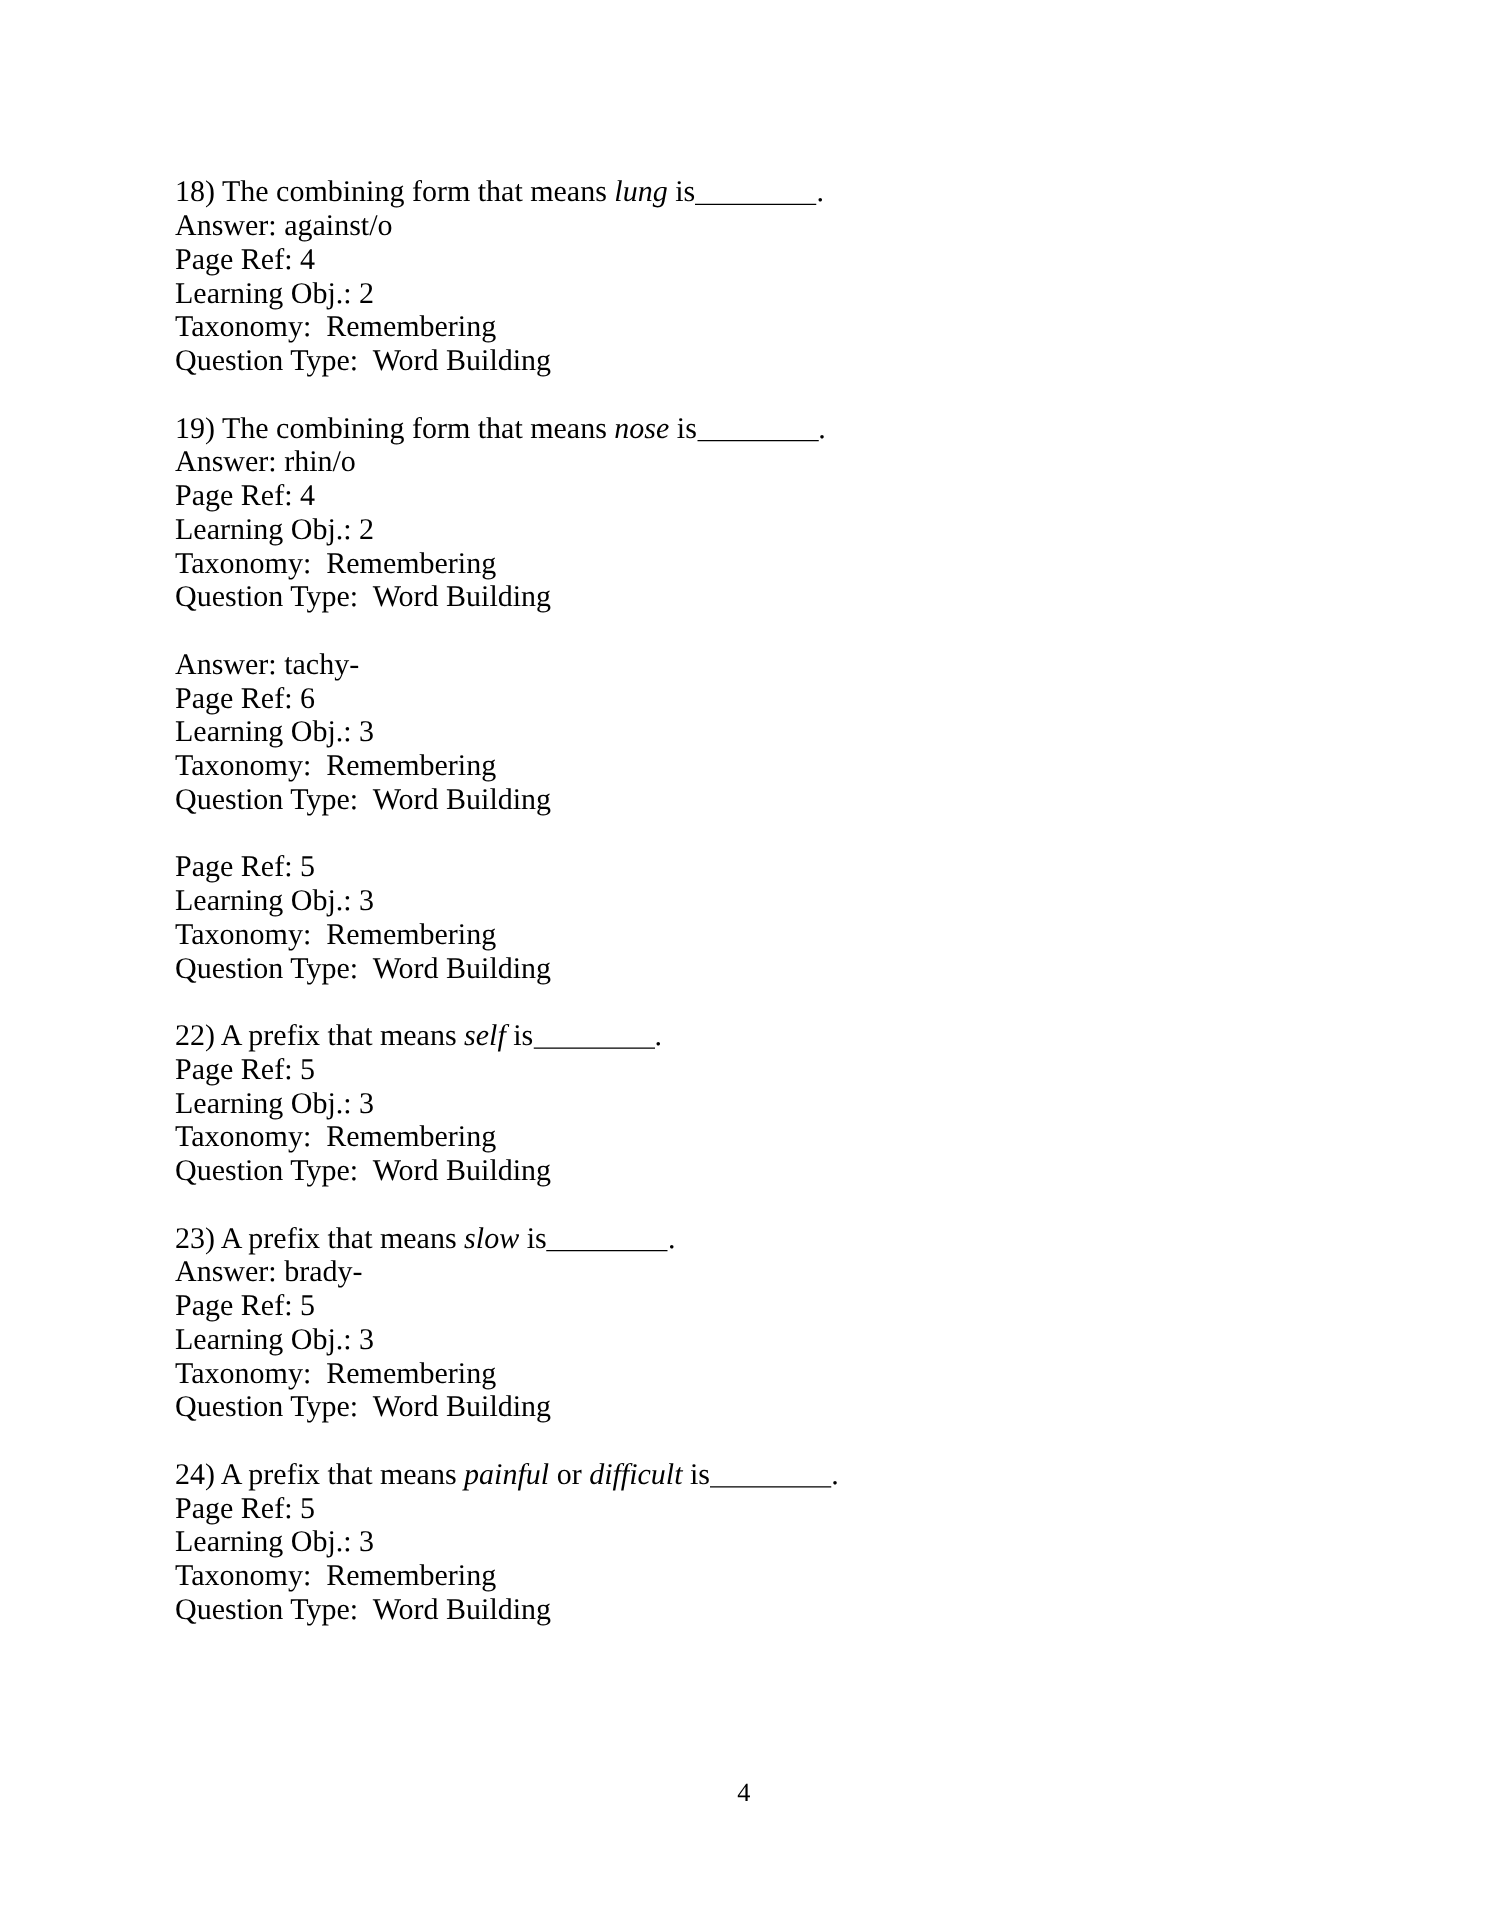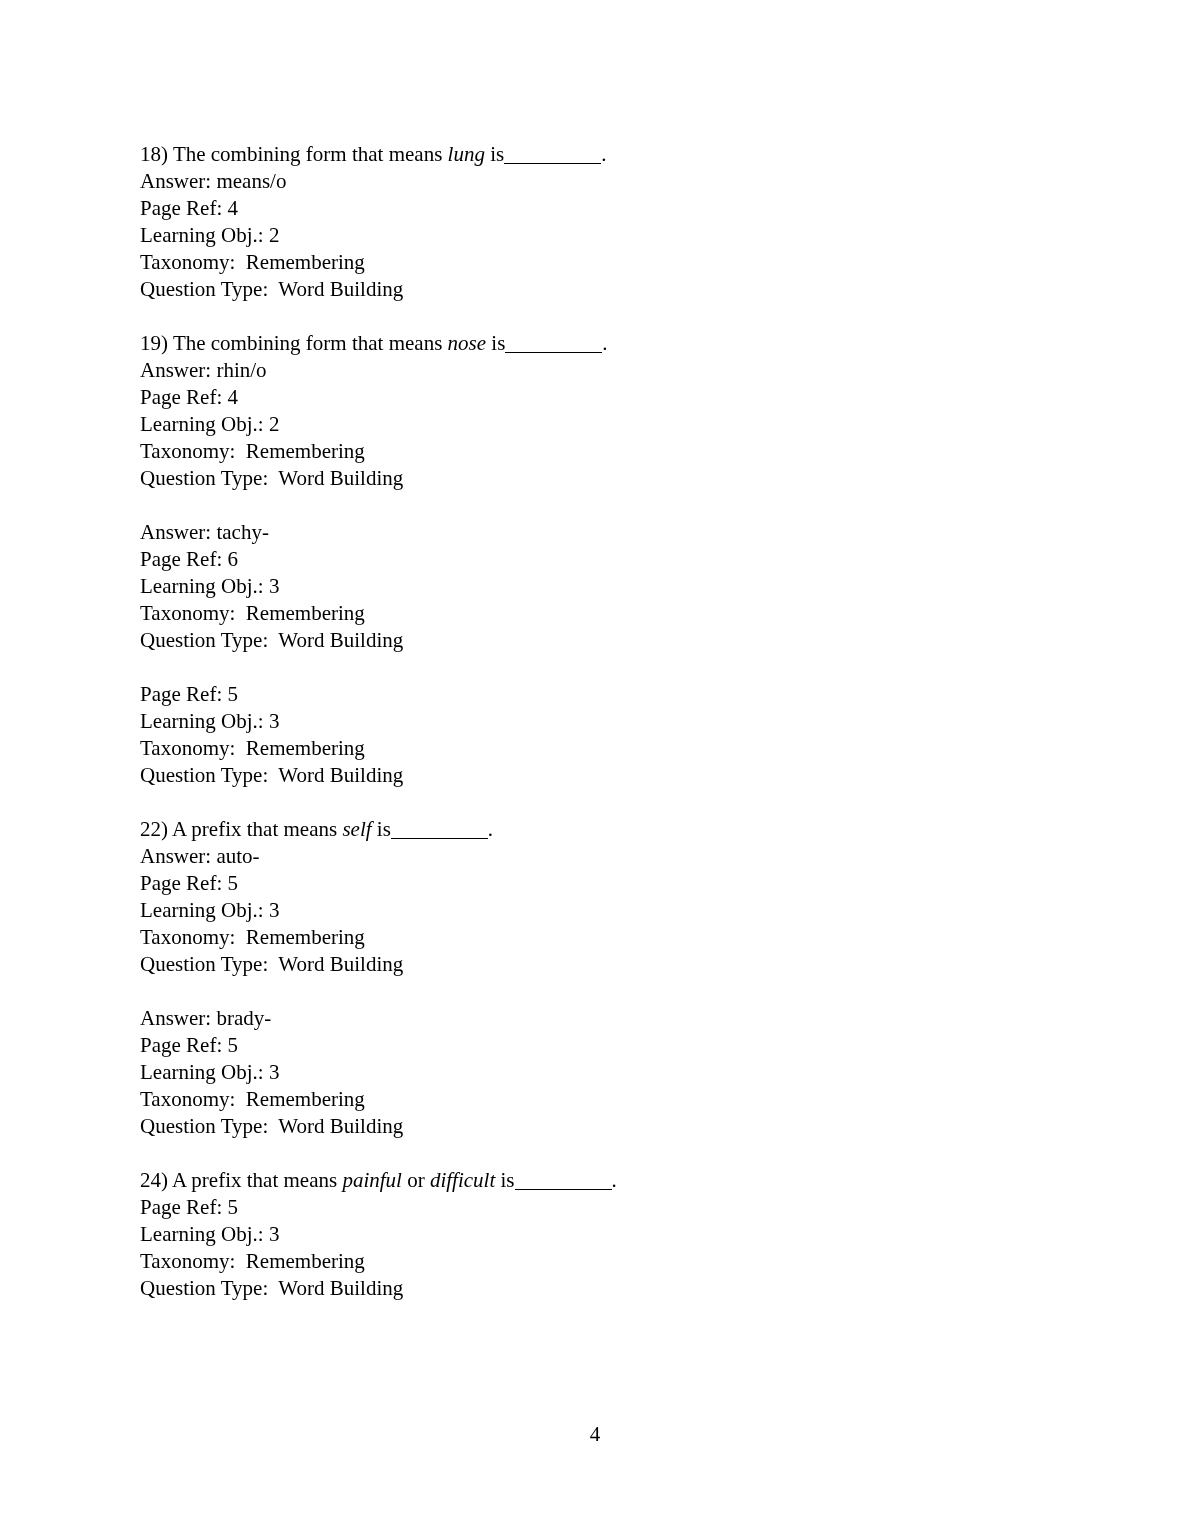--- a/index.html
+++ b/index.html
@@ -15,21 +15,21 @@
   .content {
     position: absolute;
     left: 140px;
     top: 141px;
     width: 920px;
   }
   .question-block {
     margin-bottom: 27px;
   }
   .line {
-    font-size: 21px;
+    font-size: 24px;
     line-height: 27px;
     white-space: pre-wrap;
   }
   .italic { font-style: italic; }
   .blank {
     display: inline-block;
     width: 97px;
     border-bottom: 1.5px solid #000000;
     margin-bottom: -3px;
   }
@@ -42,21 +42,21 @@
     font-size: 21px;
     line-height: 27px;
   }
 </style>
 </head>
 <body>
 
 <div class="content">
     <div class="question-block">
       <div class="line"><span>18) </span><span>The combining form that means </span><span class="italic">lung</span><span> is</span><span class="blank"></span><span>.</span></div>
-      <div class="line"><span>Answer: </span><span>means/o</span></div>
+      <div class="line"><span>Answer: </span><span>against/o</span></div>
       <div class="line"><span>Page Ref: </span><span>4</span></div>
       <div class="line"><span>Learning Obj.: </span><span>2</span></div>
       <div class="line"><span>Taxonomy:  </span><span>Remembering</span></div>
       <div class="line"><span>Question Type:  </span><span>Word Building</span></div>
     </div>
     <div class="question-block">
       <div class="line"><span>19) </span><span>The combining form that means </span><span class="italic">nose</span><span> is</span><span class="blank"></span><span>.</span></div>
       <div class="line"><span>Answer: </span><span>rhin/o</span></div>
       <div class="line"><span>Page Ref: </span><span>4</span></div>
       <div class="line"><span>Learning Obj.: </span><span>2</span></div>
@@ -71,27 +71,27 @@
       <div class="line"><span>Question Type:  </span><span>Word Building</span></div>
     </div>
     <div class="question-block">
       <div class="line"><span>Page Ref: </span><span>5</span></div>
       <div class="line"><span>Learning Obj.: </span><span>3</span></div>
       <div class="line"><span>Taxonomy:  </span><span>Remembering</span></div>
       <div class="line"><span>Question Type:  </span><span>Word Building</span></div>
     </div>
     <div class="question-block">
       <div class="line"><span>22) </span><span>A prefix that means </span><span class="italic">self</span><span> is</span><span class="blank"></span><span>.</span></div>
-      <div class="line"><span>Answer: </span><span>auto-</span></div>
       <div class="line"><span>Page Ref: </span><span>5</span></div>
       <div class="line"><span>Learning Obj.: </span><span>3</span></div>
       <div class="line"><span>Taxonomy:  </span><span>Remembering</span></div>
       <div class="line"><span>Question Type:  </span><span>Word Building</span></div>
     </div>
     <div class="question-block">
+      <div class="line"><span>23) </span><span>A prefix that means </span><span class="italic">slow</span><span> is</span><span class="blank"></span><span>.</span></div>
       <div class="line"><span>Answer: </span><span>brady-</span></div>
       <div class="line"><span>Page Ref: </span><span>5</span></div>
       <div class="line"><span>Learning Obj.: </span><span>3</span></div>
       <div class="line"><span>Taxonomy:  </span><span>Remembering</span></div>
       <div class="line"><span>Question Type:  </span><span>Word Building</span></div>
     </div>
     <div class="question-block">
       <div class="line"><span>24) </span><span>A prefix that means </span><span class="italic">painful</span><span> or </span><span class="italic">difficult</span><span> is</span><span class="blank"></span><span>.</span></div>
       <div class="line"><span>Page Ref: </span><span>5</span></div>
       <div class="line"><span>Learning Obj.: </span><span>3</span></div>

